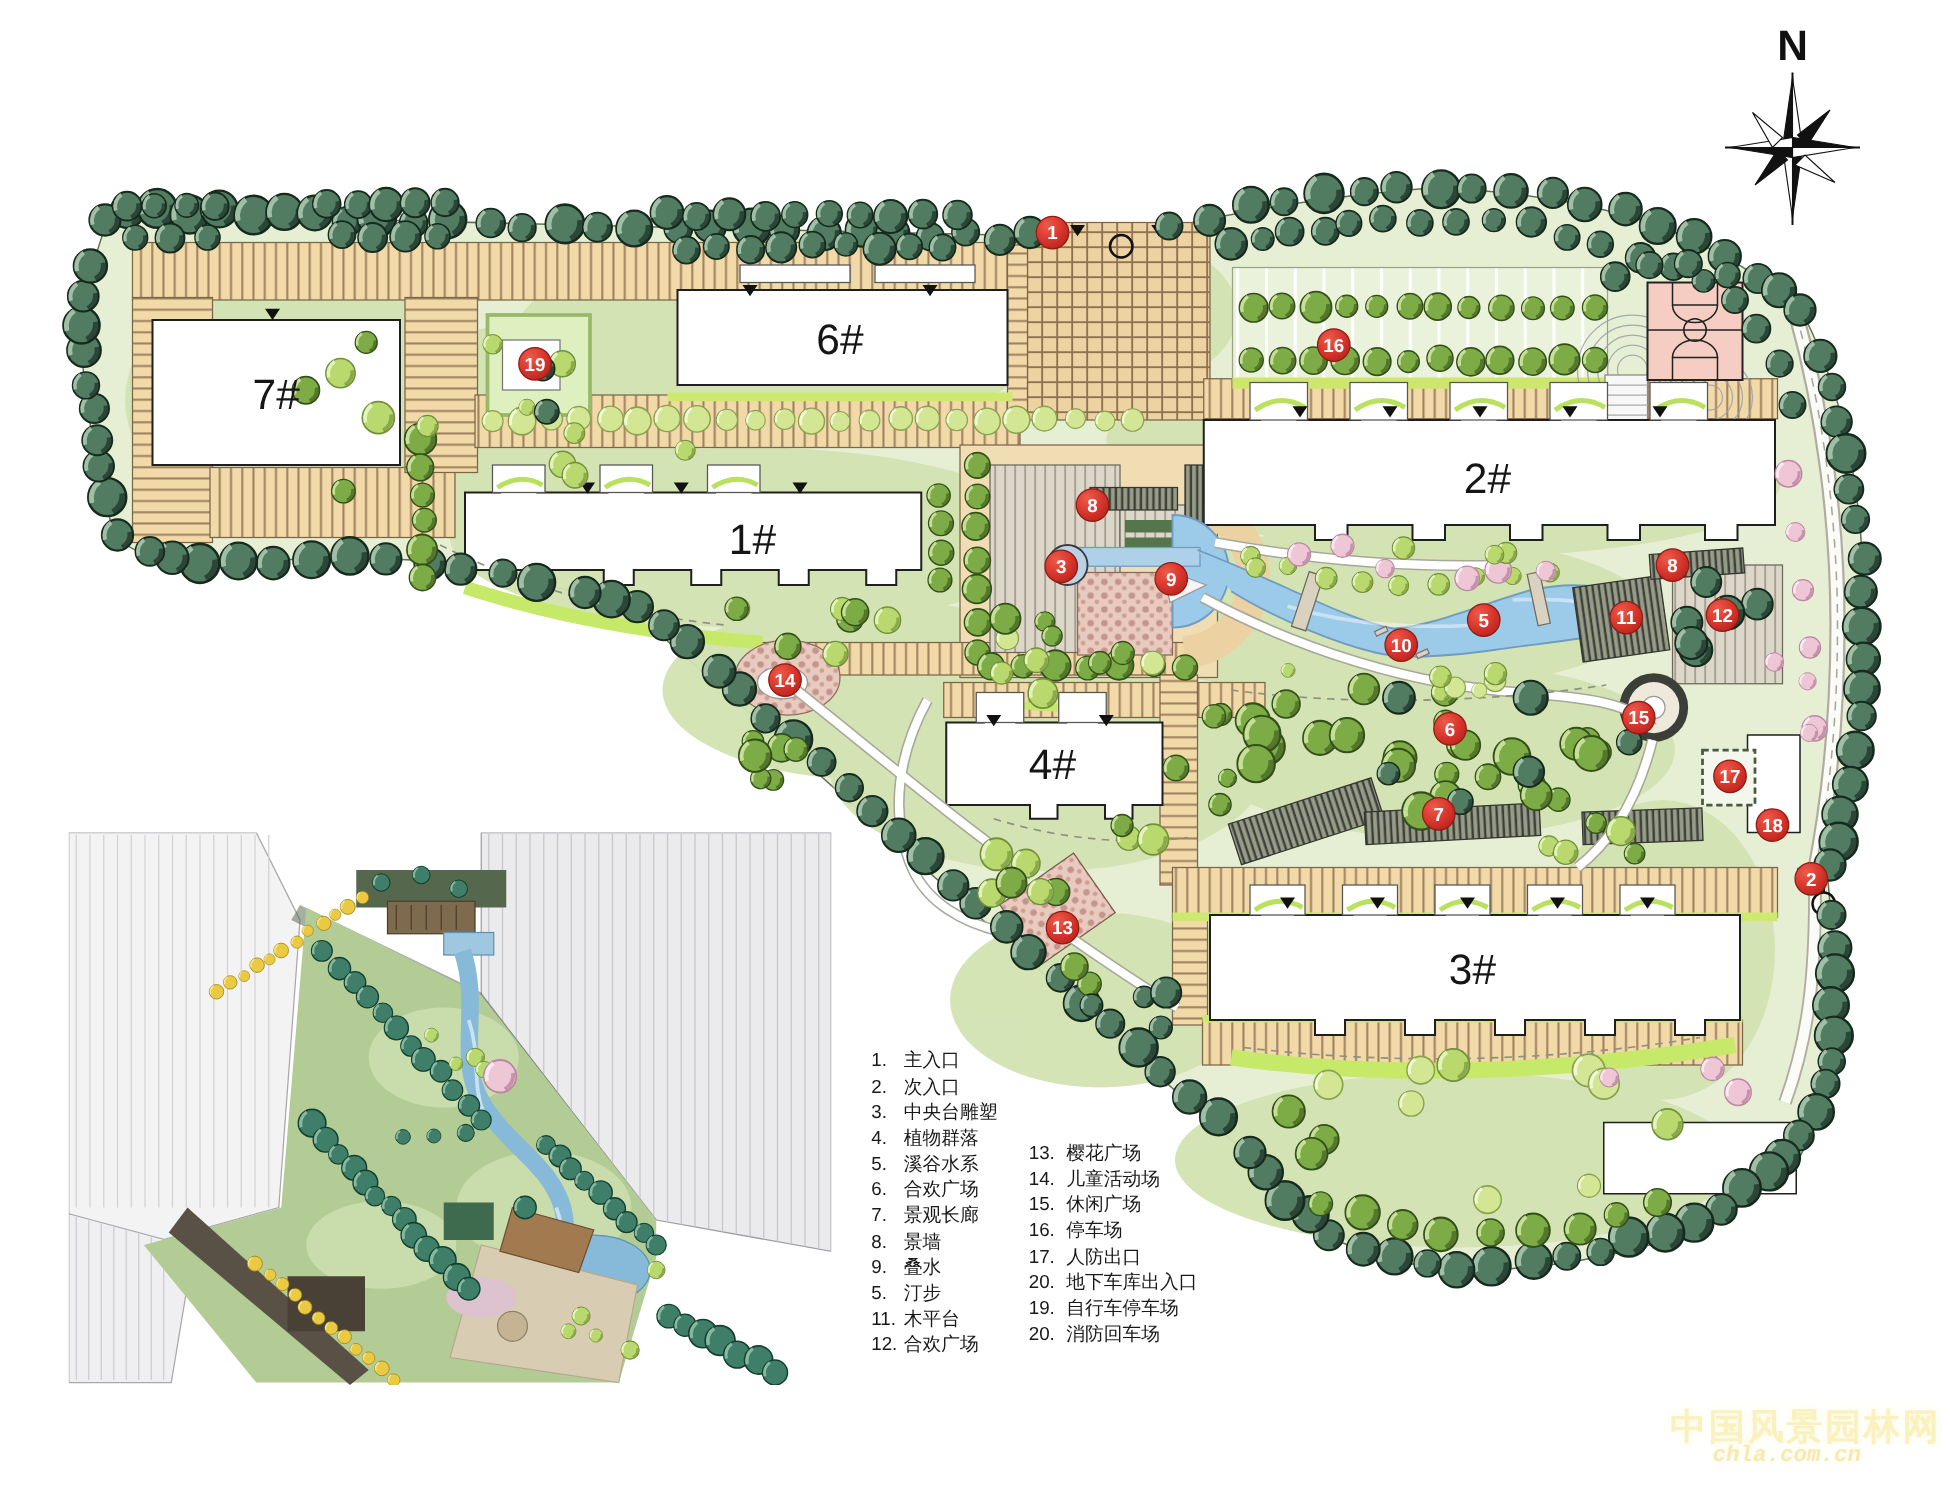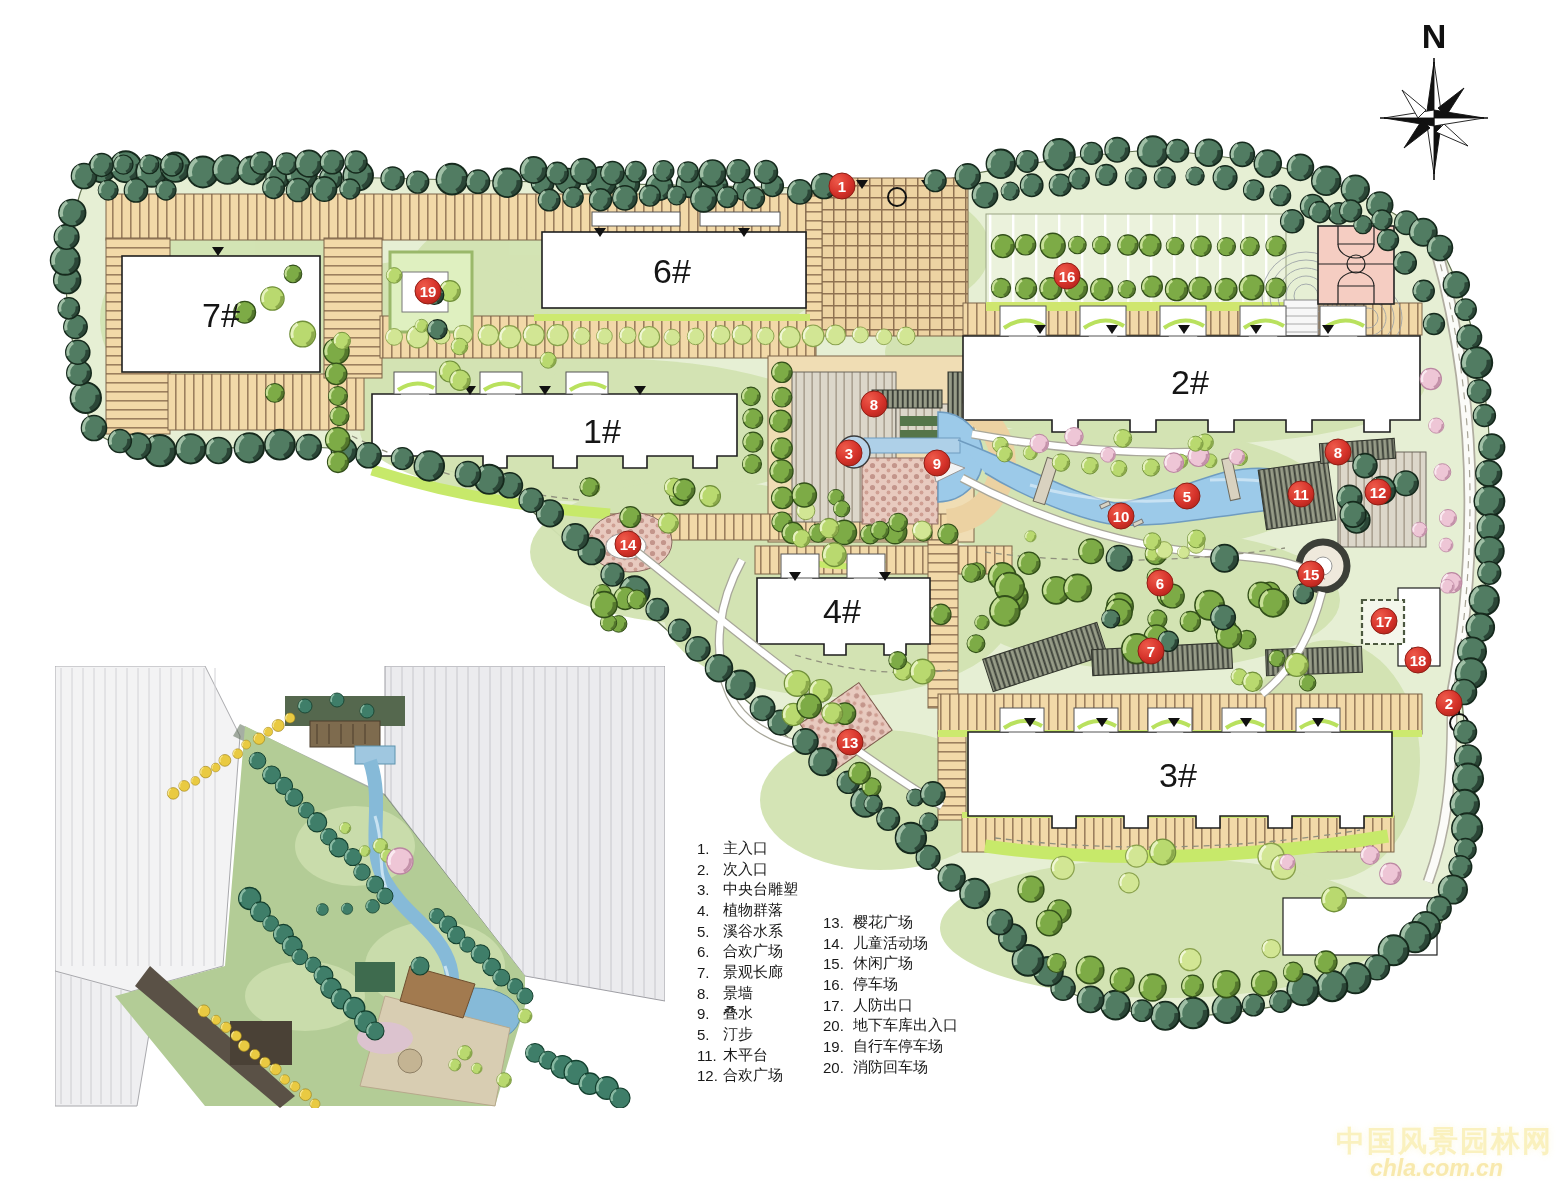--- a/index.html
+++ b/index.html
@@ -11,22 +11,22 @@
   
   .legend{position:absolute;left:697px;top:838px;color:#191919;font-size:15px;font-weight:500;}
   .legend .col2{position:absolute;left:126px;top:74px;width:220px;}
   .lrow{display:flex;height:20.7px;align-items:center;white-space:nowrap;}
   .lrow .num{width:30px;flex:none;}
   .col1 .num{width:26px;}
   
   .watermark{position:absolute;left:1336px;top:1122px;pointer-events:none;}
   .wm-title{font-size:29px;font-weight:700;letter-spacing:2px;color:rgba(250,240,188,0.95);
             text-shadow:0 0 7px rgba(253,248,221,0.9);}
-  .wm-sub{font-size:23px;font-style:italic;font-weight:700;margin:-7px 0 0 34px;
-          color:rgba(247,231,165,0.9);text-shadow:0 0 5px rgba(253,248,221,0.9);}
+  .wm-sub{font-size:18px;font-style:italic;font-weight:700;margin:-7px 0 0 34px;
+          color:rgba(247,231,165,0.9);text-shadow:0 0 5px rgba(253,248,221,0.9);font-family:Liberation Mono, monospace;}
   .marker circle{fill:url(#gradMarker);stroke:#8f1d14;stroke-width:1;}
   .marker text{fill:#fff;font-weight:bold;font-size:15px;text-anchor:middle;}
   .blabel{fill:#151515;font-size:34px;font-weight:500;text-anchor:middle;}
 </style>
 </head>
 <body>
 
 <div class="stage">
 
 <svg class="plan" width="1560" height="1200" viewBox="0 0 1560 1200">

